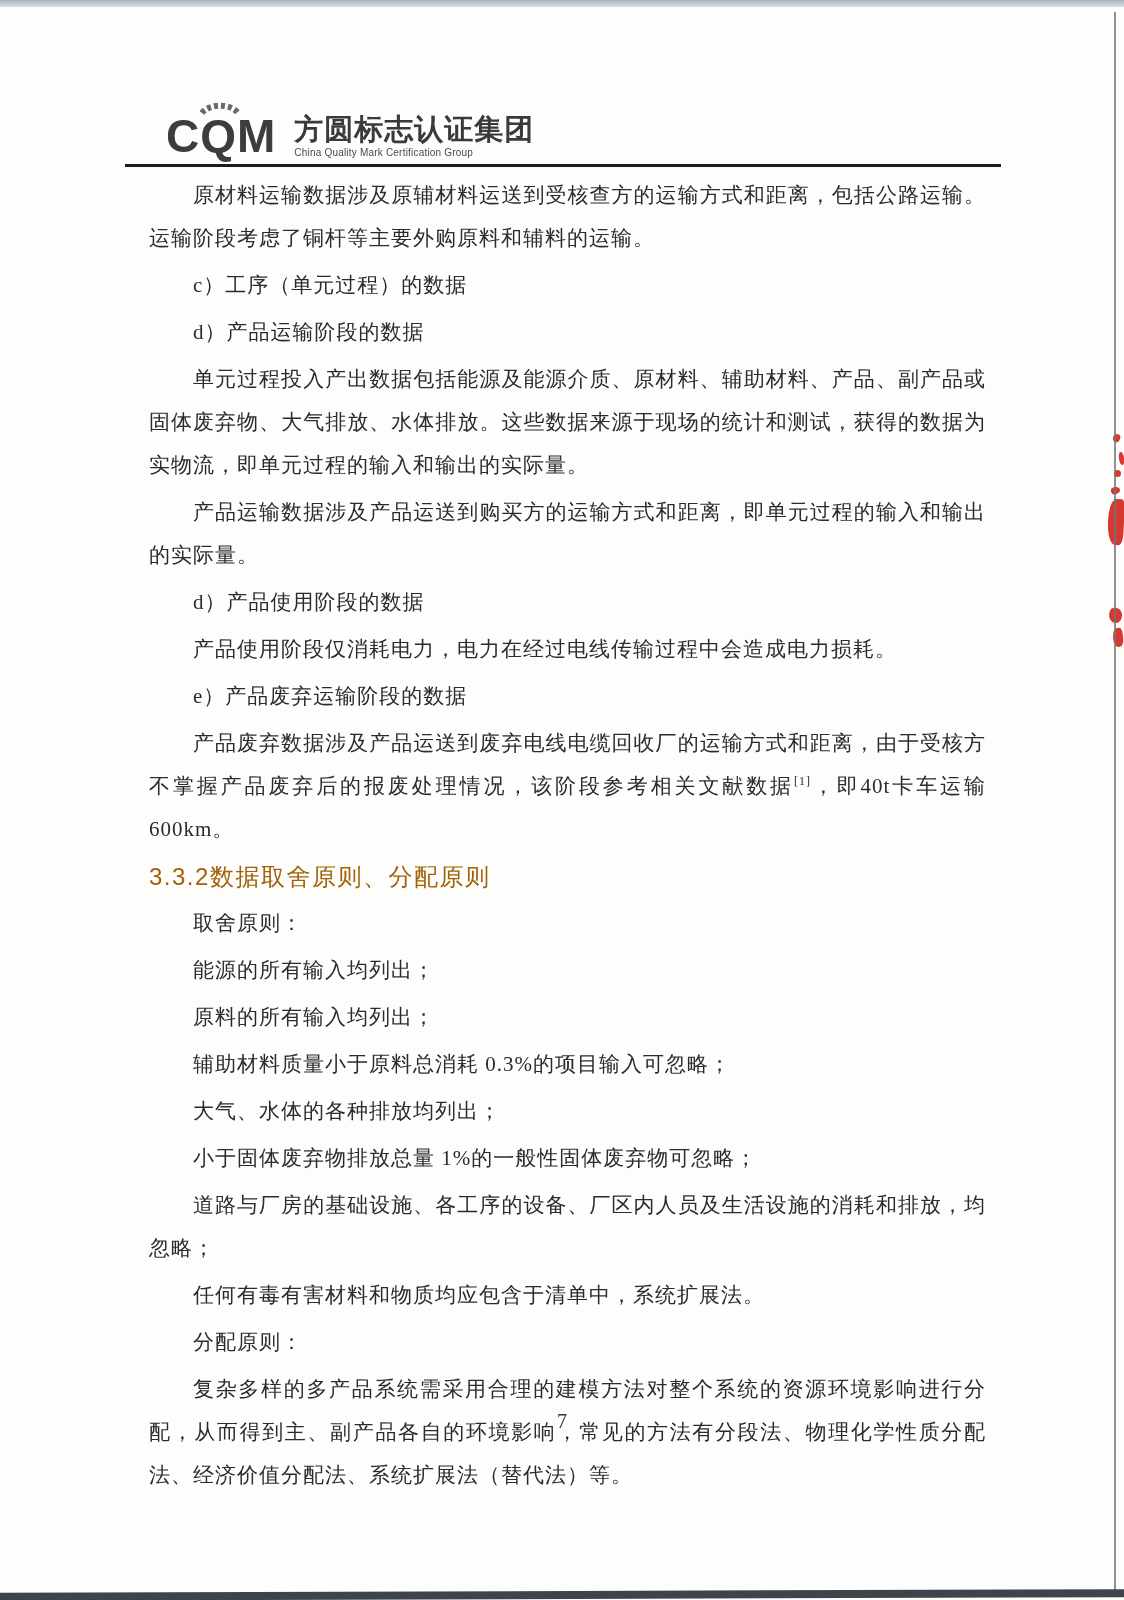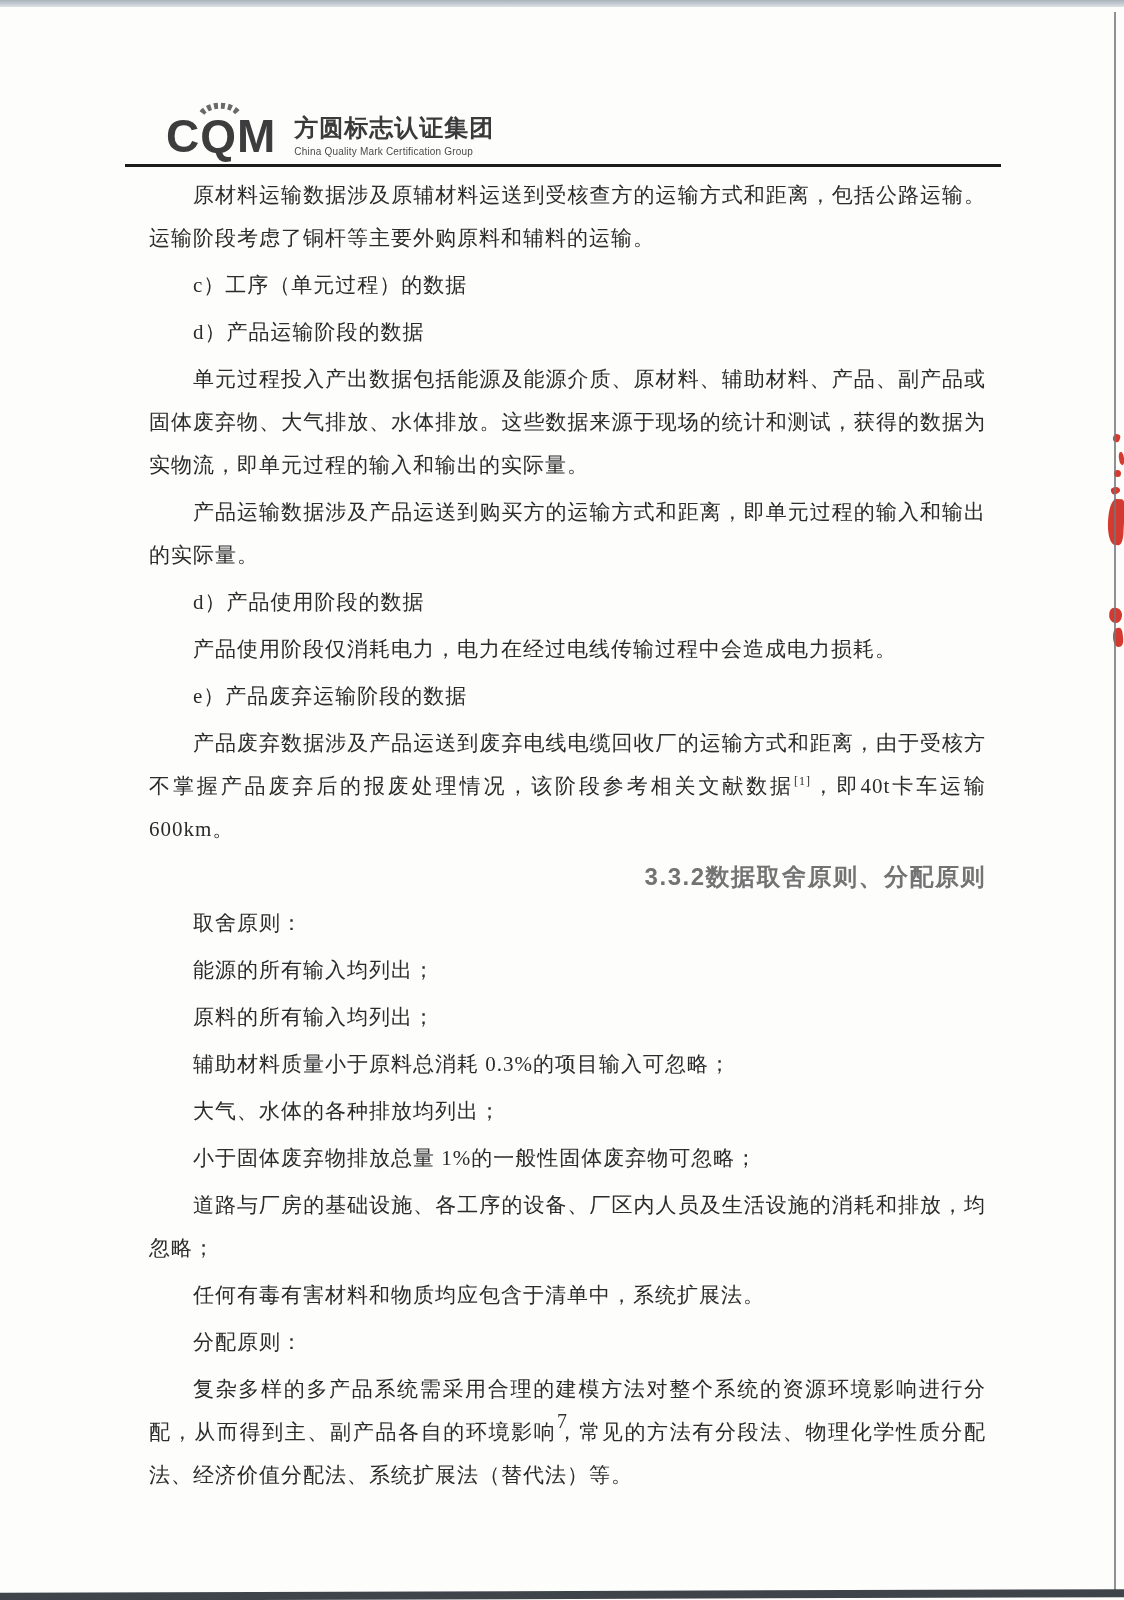--- a/index.html
+++ b/index.html
@@ -20,54 +20,54 @@
   }
   .scan-bottom {
     position: absolute; left: -12px; bottom: 1px; width: 1150px; height: 8px;
     background: #3f444b; transform: rotate(-0.18deg);
   }
   .scan-right {
     position: absolute; top: 12px; right: 8px; width: 2px; height: 1582px;
     background: #70757b; opacity: .8;
   }
   
-  .logo { position: absolute; left: 166px; top: 102px; display: flex; align-items: center; }
+  .logo { position: absolute; left: 166px; top: 102px; display: flex; align-items: flex-end; }
   .logo-acronym {
     position: relative; padding-top: 12px;
     font-family: "Liberation Sans", "DejaVu Sans", sans-serif;
     font-weight: bold; font-size: 46px; line-height: 44px;
     color: #3d3d3d; letter-spacing: 1px;
   }
   .logo-arc { position: absolute; top: -4px; left: 30px; }
   .logo-text { margin-left: 18px; padding-top: 8px; }
   .logo-cn {
     font-family: "Liberation Sans", "DejaVu Sans", sans-serif;
-    font-weight: bold; font-size: 24px; line-height: 32px;
+    font-weight: bold; font-size: 29px; line-height: 32px;
     color: #3a3a3a; letter-spacing: 1px;
   }
   .logo-en {
     font-family: "Liberation Sans", "DejaVu Sans", sans-serif;
     font-size: 10px; color: #4a4a4a; margin-top: 2px; letter-spacing: .2px;
   }
   .header-rule {
     position: absolute; left: 125px; top: 164px; width: 876px; height: 3px;
     background: #1c1c1c;
   }
   
   .content {
     position: absolute; left: 145px; top: 170px; width: 845px;
     font-size: 21px; line-height: 43px; letter-spacing: 1px;
   }
   .blk { margin: 4px; }
   .blk.body { text-align: justify; text-justify: inter-character; text-indent: 44px; }
   .blk.item { text-indent: 44px; }
   .blk.heading {
     font-family: "Liberation Sans", "DejaVu Sans", sans-serif;
-    font-weight: bold; font-size: 24px; letter-spacing: 1.5px;
-    text-indent: 0; color: #737373; text-align: right;
+    font-weight: normal; font-size: 24px; letter-spacing: 1.5px;
+    text-indent: 0; color: #a16207;
   }
   .blk sup { font-size: 12px; line-height: 0; }
   
   .seal-frag { position: absolute; background: #d43a2f; }
   .sf1 { left: 1113px; top: 434px; width: 7px;  height: 8px;  border-radius: 50% 40% 45% 55%; transform: rotate(18deg); }
   .sf2 { left: 1119px; top: 452px; width: 5px;  height: 13px; border-radius: 45%; transform: rotate(-8deg); }
   .sf3 { left: 1114px; top: 470px; width: 7px;  height: 7px;  border-radius: 50%; }
   .sf4 { left: 1111px; top: 487px; width: 9px;  height: 7px;  border-radius: 40% 55% 50% 45%; transform: rotate(-20deg); }
   .sf5 { left: 1108px; top: 499px; width: 16px; height: 46px; border-radius: 45% 20% 25% 50%; transform: rotate(3deg); }
   .sf6 { left: 1109px; top: 608px; width: 13px; height: 15px; border-radius: 35% 50% 45% 55%; transform: rotate(10deg); }

